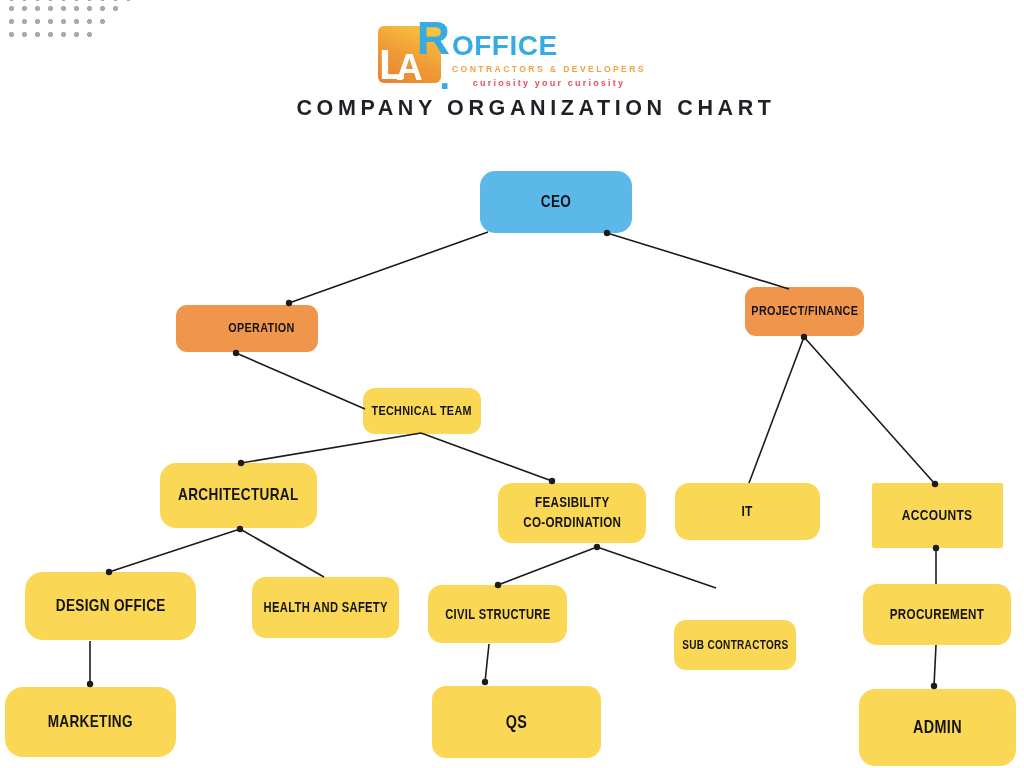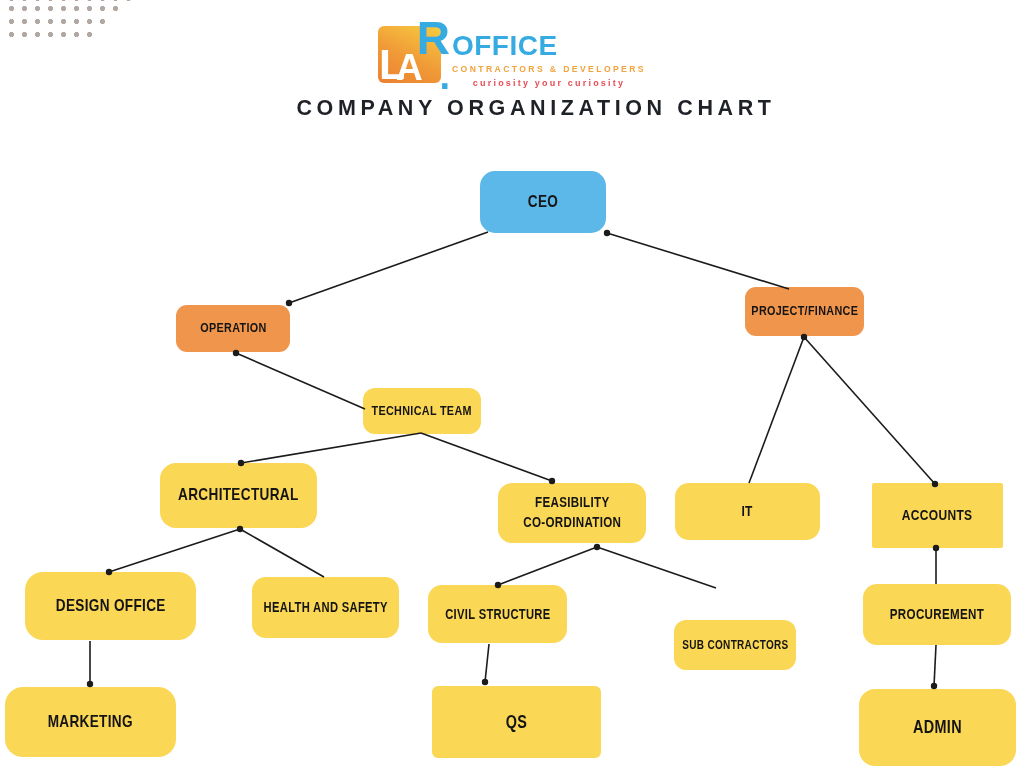--- a/index.html
+++ b/index.html
@@ -31,35 +31,35 @@
 
   
   .title{position:absolute;top:96px;left:0;width:100%;margin:0;text-align:center;
     font-size:21.5px;font-weight:700;letter-spacing:4.6px;color:var(--title);padding-left:24px;}
 
   
   .node{position:absolute;display:flex;align-items:center;justify-content:center;
     color:#141414;font-weight:700;text-align:center;}
   .lbl{display:inline-block;transform:scaleX(0.8);letter-spacing:0.4px;white-space:nowrap;line-height:1.35;}
   .lbl span{display:block;}
-  .n-ceo{left:480px;top:171px;width:126px;height:62px;background:var(--blue);border-radius:15px;font-size:17px;}
-  .n-operation{left:176px;top:305px;width:114px;height:47px;background:var(--orange);border-radius:11px;font-size:13.5px;}
+  .n-ceo{left:480px;top:171px;width:152px;height:62px;background:var(--blue);border-radius:15px;font-size:17px;}
+  .n-operation{left:176px;top:305px;width:114px;height:47px;background:var(--orange);border-radius:11px;font-size:13.5px;padding-left:28px;}
   .n-projfin{left:745px;top:287px;width:119px;height:49px;background:var(--orange);border-radius:11px;font-size:13.5px;}
   .n-techteam{left:363px;top:388px;width:118px;height:46px;background:var(--yellow);border-radius:12px;font-size:13.5px;}
   .n-arch{left:160px;top:463px;width:157px;height:65px;background:var(--yellow);border-radius:16px;font-size:17px;}
   .n-feas{left:498px;top:483px;width:148px;height:60px;background:var(--yellow);border-radius:14px;font-size:14.5px;}
   .n-it{left:675px;top:483px;width:145px;height:57px;background:var(--yellow);border-radius:14px;font-size:15px;}
   .n-accounts{left:872px;top:483px;width:131px;height:65px;background:var(--yellow);border-radius:2px;font-size:15px;}
   .n-design{left:25px;top:572px;width:171px;height:68px;background:var(--yellow);border-radius:18px;font-size:17px;}
   .n-health{left:252px;top:577px;width:147px;height:61px;background:var(--yellow);border-radius:14px;font-size:14px;}
   .n-civil{left:428px;top:585px;width:139px;height:58px;background:var(--yellow);border-radius:14px;font-size:14px;}
   .n-subcon{left:674px;top:588px;width:122px;height:50px;background:var(--yellow);border-radius:12px;font-size:12.5px;margin-top:32px;}
   .n-procure{left:863px;top:584px;width:148px;height:61px;background:var(--yellow);border-radius:14px;font-size:14.5px;}
   .n-marketing{left:5px;top:687px;width:171px;height:70px;background:var(--yellow);border-radius:18px;font-size:17px;}
-  .n-qs{left:432px;top:686px;width:169px;height:72px;background:var(--yellow);border-radius:6px;font-size:18px;}
+  .n-qs{left:432px;top:686px;width:169px;height:72px;background:var(--yellow);border-radius:14px;font-size:18px;}
   .n-admin{left:859px;top:689px;width:157px;height:77px;background:var(--yellow);border-radius:16px;font-size:18px;}
 
   
   .wires{position:absolute;left:0;top:0;width:1024px;height:768px;pointer-events:none;}
   .wires line{stroke:var(--line);stroke-width:1.6;}
   .wires circle{fill:var(--line);}
 </style>
 </head>
 <body>
 

